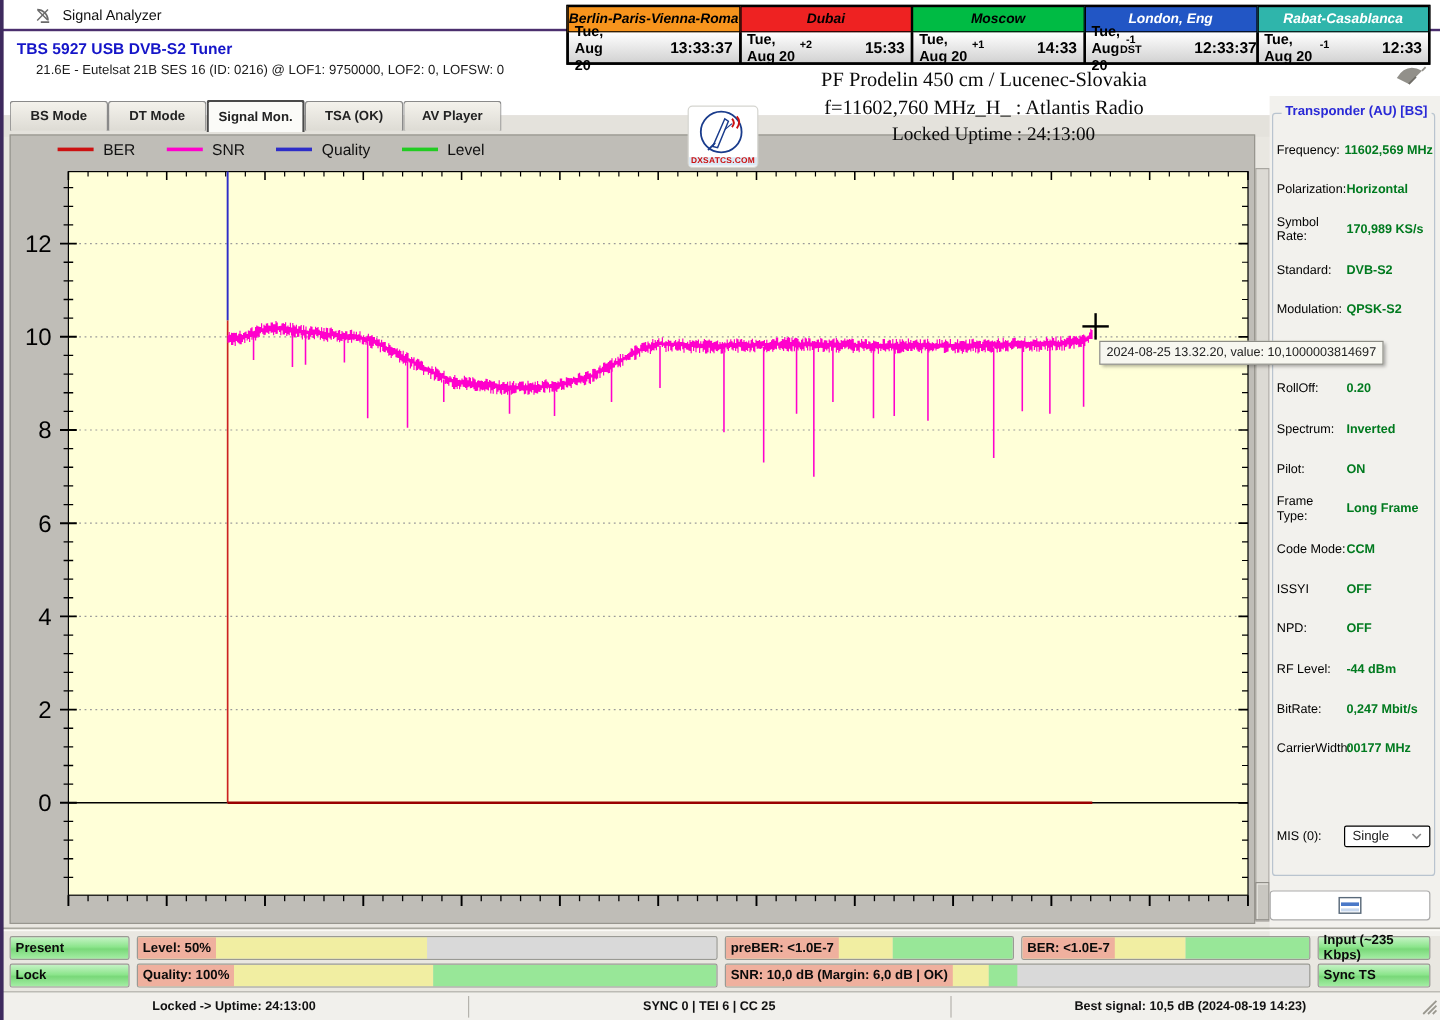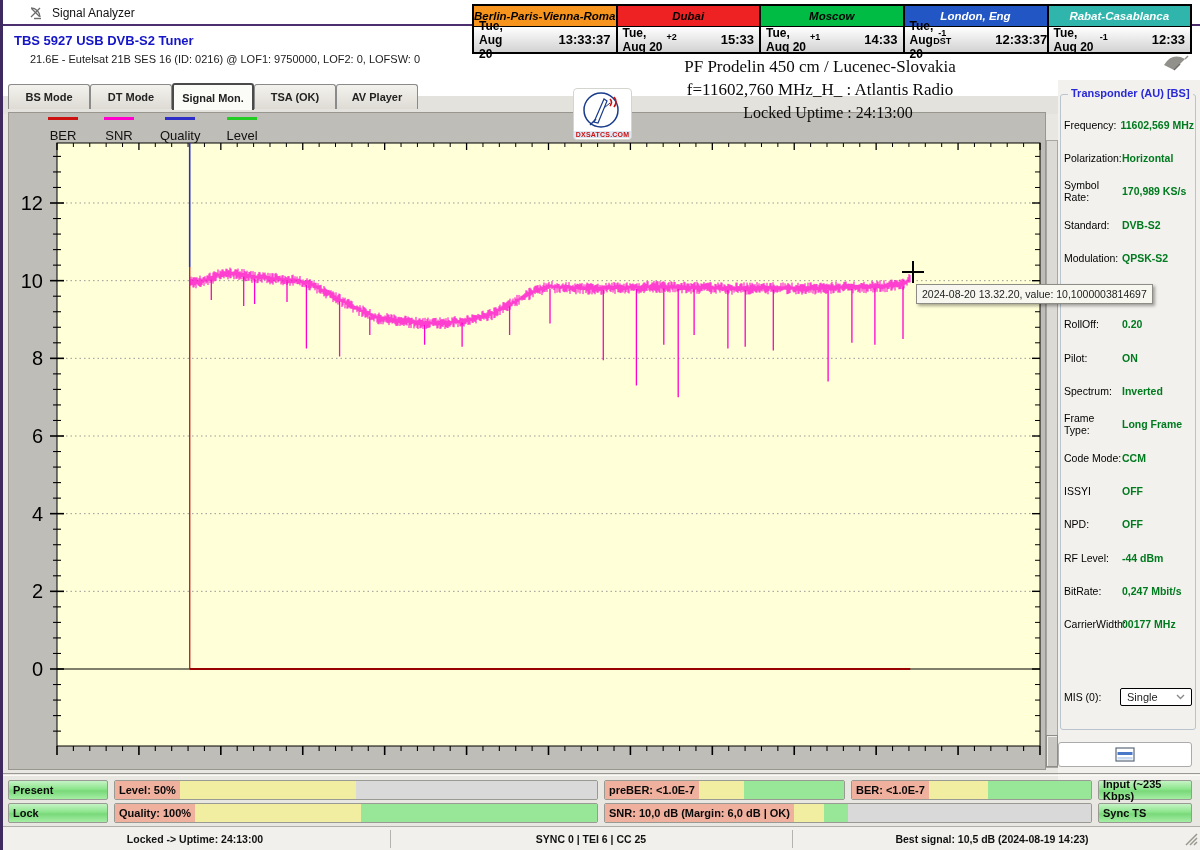--- a/index.html
+++ b/index.html
@@ -33,21 +33,21 @@
   .offset { display:flex; flex-direction:column; align-items:center; font-size:9px; line-height:8px; font-weight:bold; transform:translateY(-3px); }
 
   
   #tabs { left:8px; top:84px; height:25px; display:flex; z-index:5; }
   .tab { width:82px; height:25px; border:1px solid #8a8a8a; border-bottom:none; background:linear-gradient(#f4f2ec,#dddbd4); font-size:11px; font-weight:bold; display:flex; align-items:center; justify-content:center; border-radius:3px 3px 0 0; color:#222; }
   .tab.active { background:#fbfbf8; border:2px solid #4a4a4a; border-bottom:none; height:27px; margin-top:-1px; }
 
   
   .chart-panel { left:8px; top:112px; width:1038px; height:658px; background:#bfbdb7; border:1px solid #98968f; }
   #legend { left:48px; top:117px; display:flex; gap:26px; align-items:center; z-index:4; }
-  .leg-item { display:flex; align-items:center; gap:8px;flex-direction:column; }
+  .leg-item { display:flex; align-items:center; gap:8px; }
   .leg-dash { width:30px; height:3px; }
   .leg-label { font-size:13px; color:#111; }
   #chart { left:8px; top:112px; z-index:1; }
 
   
   .vstrip { left:1046px; top:140px; width:12px; height:628px; background:#dcdad4; border:1px solid #a8a6a0; }
   .vstrip-thumb { left:1046px; top:735px; width:12px; height:32px; background:#c9c7c1; border:1px solid #8f8d87; box-shadow:inset 1px 1px 0 #f1efe9; }
 
   
   .right-panel { left:1058px; top:80px; width:142px; height:700px; background:#f2f1ed; }
@@ -430,21 +430,21 @@
     <line x1="189.705" y1="267.07845000000003" x2="189.705" y2="669" stroke="#cc2222" stroke-width="1.4"></line>
     <line x1="189.705" y1="669" x2="910.244" y2="669" stroke="#990000" stroke-width="2.2"></line>
     <path d="M190 279.3L190 285.7M191 276.7L191 285.5M192 278.9L192 285.0M193 277.3L193 287.5M194 277.4L194 287.4M195 277.3L195 285.3M196 277.5L196 288.3M197 277.3L197 284.1M198 279.6L198 285.3M199 278.1L199 286.0M200 275.6L200 286.9M201 278.3L201 286.8M202 279.2L202 285.0M203 277.4L203 282.9M204 276.9L204 285.9M205 276.2L205 281.6M206 278.4L206 283.7M207 275.4L207 282.5M208 275.6L208 285.0M209 273.5L209 280.9M210 272.7L210 283.1M211 276.1L211 280.4M212 275.7L212 281.4M213 272.5L213 283.7M214 271.3L214 281.4M215 271.8L215 280.5M216 272.3L216 280.8M217 272.6L217 277.8M218 269.4L218 276.6M219 273.6L219 278.2M220 270.7L220 279.4M221 271.5L221 278.9M222 269.5L222 277.0M223 269.4L223 277.2M224 271.2L224 278.3M225 271.4L225 276.1M226 268.7L226 277.2M227 268.8L227 277.0M228 270.3L228 279.4M229 270.2L229 276.8M230 267.6L230 278.3M231 268.7L231 278.1M232 271.8L232 275.3M233 271.7L233 276.7M234 271.4L234 279.3M235 269.5L235 275.5M236 269.2L236 278.8M237 269.9L237 278.8M238 268.5L238 277.5M239 272.0L239 280.0M240 271.2L240 278.6M241 272.4L241 279.4M242 269.0L242 277.0M243 272.9L243 279.5M244 269.2L244 279.7M245 271.0L245 281.3M246 272.0L246 281.0M247 270.7L247 278.2M248 274.0L248 280.8M249 271.9L249 280.7M250 271.9L250 277.8M251 270.9L251 279.6M252 275.0L252 282.9M253 271.1L253 279.6M254 274.7L254 281.5M255 272.0L255 282.3M256 275.5L256 278.4M257 275.6L257 283.2M258 273.8L258 282.9M259 271.9L259 280.6M260 272.3L260 279.1M261 274.6L261 281.6M262 274.5L262 282.7M263 272.3L263 278.8M264 273.3L264 280.0M265 272.5L265 280.2M266 274.7L266 279.2M267 275.9L267 283.1M268 272.8L268 281.7M269 276.0L269 282.5M270 273.3L270 284.4M271 276.7L271 282.8M272 273.1L272 283.5M273 273.3L273 284.7M274 277.3L274 281.0M275 273.6L275 282.1M276 272.9L276 283.1M277 274.2L277 280.3M278 276.0L278 282.5M279 276.2L279 281.4M280 275.7L280 280.9M281 277.6L281 284.5M282 275.4L282 283.4M283 275.1L283 285.3M284 278.3L284 284.0M285 275.9L285 284.1M286 277.1L286 282.4M287 277.5L287 285.0M288 276.1L288 283.5M289 276.1L289 283.0M290 278.5L290 285.8M291 278.4L291 283.3M292 275.1L292 283.2M293 274.7L293 285.6M294 278.4L294 283.0M295 276.3L295 283.5M296 278.6L296 282.4M297 276.5L297 284.1M298 278.9L298 284.2M299 278.5L299 284.0M300 276.0L300 285.4M301 279.6L301 283.1M302 280.6L302 286.8M303 279.4L303 287.0M304 280.8L304 284.9M305 281.0L305 287.2M306 279.8L306 285.7M307 278.2L307 284.6M308 280.3L308 288.1M309 279.9L309 290.1M310 279.1L310 290.4M311 280.9L311 288.3M312 280.8L312 286.4M313 283.1L313 287.8M314 281.4L314 288.3M315 282.9L315 290.3M316 282.8L316 288.5M317 285.4L317 293.5M318 283.2L318 289.2M319 285.3L319 292.4M320 285.1L320 293.4M321 284.9L321 293.6M322 288.5L322 292.0M323 289.2L323 293.9M324 286.1L324 296.4M325 287.6L325 295.8M326 288.9L326 298.4M327 289.6L327 296.4M328 290.1L328 295.6M329 289.9L329 295.3M330 291.0L330 297.7M331 290.2L331 298.2M332 292.3L332 298.4M333 291.3L333 302.1M334 292.6L334 300.2M335 295.3L335 301.2M336 292.3L336 303.2M337 296.4L337 302.3M338 294.9L338 304.6M339 293.5L339 302.2M340 294.1L340 301.3M341 298.6L341 302.0M342 299.1L342 307.0M343 297.4L343 305.5M344 298.9L344 303.0M345 297.7L345 308.4M346 301.2L346 304.7M347 299.7L347 308.7M348 298.9L348 308.4M349 299.3L349 307.3M350 301.3L350 308.4M351 300.6L351 308.6M352 301.2L352 308.9M353 304.1L353 312.6M354 305.4L354 309.6M355 305.9L355 309.5M356 306.3L356 309.7M357 305.4L357 312.2M358 306.4L358 310.9M359 307.3L359 315.9M360 305.2L360 312.0M361 307.6L361 311.9M362 309.6L362 317.0M363 305.6L363 316.0M364 307.0L364 314.4M365 307.7L365 317.5M366 308.7L366 317.5M367 310.6L367 316.9M368 311.1L368 318.7M369 310.8L369 315.4M370 309.0L370 315.9M371 313.1L371 320.1M372 313.3L372 319.5M373 313.7L373 319.9M374 314.6L374 321.4M375 313.3L375 318.6M376 314.5L376 318.5M377 315.8L377 322.5M378 314.1L378 324.1M379 312.6L379 324.3M380 314.7L380 322.4M381 315.1L381 324.2M382 316.7L382 321.6M383 316.4L383 324.3M384 316.8L384 322.2M385 315.4L385 320.5M386 316.4L386 322.3M387 313.1L387 322.6M388 314.4L388 323.3M389 314.7L389 325.1M390 316.9L390 322.8M391 314.2L391 322.1M392 314.8L392 323.5M393 317.8L393 323.3M394 314.4L394 322.7M395 315.4L395 324.3M396 316.3L396 325.9M397 318.6L397 325.8M398 317.2L398 325.7M399 316.8L399 323.0M400 317.5L400 326.0M401 317.0L401 324.5M402 317.6L402 325.2M403 318.3L403 324.7M404 317.6L404 326.0M405 315.7L405 324.4M406 315.9L406 324.8M407 318.1L407 325.5M408 316.6L408 322.9M409 317.3L409 328.0M410 318.1L410 325.2M411 317.9L411 328.1M412 317.7L412 324.1M413 319.4L413 323.6M414 319.6L414 328.5M415 320.3L415 326.4M416 316.9L416 325.2M417 320.5L417 328.0M418 319.9L418 329.0M419 318.5L419 325.1M420 318.4L420 328.3M421 320.0L421 328.0M422 319.7L422 326.8M423 318.1L423 328.9M424 321.3L424 326.0M425 317.8L425 325.2M426 321.0L426 328.9M427 319.0L427 328.2M428 317.6L428 327.8M429 321.0L429 327.8M430 319.4L430 327.3M431 321.6L431 324.5M432 319.3L432 324.6M433 318.2L433 326.0M434 318.2L434 325.8M435 318.0L435 325.2M436 317.9L436 325.7M437 321.1L437 328.5M438 319.6L438 328.2M439 321.0L439 325.4M440 317.3L440 328.9M441 319.6L441 328.5M442 319.1L442 326.3M443 319.3L443 327.0M444 318.7L444 325.0M445 320.4L445 329.0M446 318.2L446 327.2M447 320.8L447 327.8M448 317.4L448 328.0M449 319.9L449 326.4M450 320.7L450 326.6M451 321.1L451 325.1M452 317.4L452 323.5M453 318.4L453 326.9M454 316.8L454 327.3M455 316.1L455 323.3M456 318.0L456 324.3M457 318.8L457 323.2M458 320.2L458 327.1M459 319.9L459 323.4M460 317.5L460 326.2M461 318.2L461 326.5M462 318.3L462 324.8M463 318.3L463 325.7M464 318.9L464 326.6M465 317.8L465 324.3M466 318.6L466 323.8M467 315.4L467 322.2M468 315.4L468 324.9M469 317.6L469 324.4M470 317.3L470 324.8M471 317.9L471 321.0M472 314.4L472 322.7M473 314.7L473 323.0M474 314.9L474 321.3M475 315.2L475 321.9M476 315.0L476 323.4M477 315.4L477 319.9M478 313.9L478 318.7M479 314.5L479 320.1M480 314.9L480 320.9M481 315.1L481 321.1M482 311.3L482 318.7M483 310.7L483 318.8M484 312.9L484 319.6M485 313.1L485 318.2M486 313.5L486 319.1M487 312.4L487 321.1M488 310.0L488 320.6M489 309.7L489 318.0M490 309.1L490 315.9M491 311.2L491 319.3M492 311.0L492 320.1M493 312.0L493 314.5M494 307.6L494 318.1M495 307.3L495 317.9M496 307.4L496 315.5M497 308.8L497 316.3M498 308.5L498 315.4M499 306.2L499 311.3M500 304.6L500 315.0M501 306.8L501 311.1M502 305.7L502 310.1M503 302.2L503 313.0M504 302.0L504 310.1M505 303.2L505 309.9M506 302.7L506 310.3M507 301.6L507 311.1M508 300.7L508 310.9M509 300.2L509 307.9M510 298.6L510 309.7M511 302.3L511 306.5M512 300.4L512 306.2M513 298.6L513 304.4M514 300.8L514 303.7M515 297.3L515 306.1M516 298.8L516 304.7M517 294.9L517 306.1M518 298.6L518 301.9M519 294.9L519 304.7M520 297.5L520 300.3M521 295.9L521 299.7M522 295.8L522 300.5M523 294.9L523 299.8M524 294.2L524 299.9M525 293.1L525 299.8M526 290.3L526 297.6M527 290.6L527 297.2M528 292.0L528 296.2M529 288.1L529 300.1M530 287.7L530 299.5M531 288.7L531 295.6M532 290.1L532 294.6M533 290.5L533 297.2M534 287.3L534 292.8M535 285.9L535 294.0M536 285.6L536 292.6M537 285.5L537 292.8M538 285.1L538 293.4M539 287.7L539 292.7M540 284.6L540 294.0M541 286.0L541 290.7M542 287.0L542 295.1M543 285.2L543 292.7M544 282.5L544 291.6M545 285.8L545 292.0M546 283.3L546 290.2M547 284.8L547 291.9M548 283.3L548 288.9M549 281.9L549 288.9M550 284.7L550 287.8M551 284.3L551 287.8M552 281.1L552 289.1M553 285.4L553 288.2M554 285.3L554 290.1M555 284.1L555 293.3M556 285.0L556 288.2M557 283.1L557 292.7M558 284.0L558 288.5M559 283.9L559 291.9M560 285.7L560 293.0M561 285.6L561 289.1M562 284.4L562 288.4M563 283.3L563 291.3M564 285.2L564 292.1M565 284.3L565 292.2M566 282.2L566 291.5M567 285.0L567 292.3M568 285.0L568 288.6M569 282.1L569 291.1M570 285.3L570 293.9M571 285.8L571 290.0M572 285.9L572 291.3M573 284.8L573 291.5M574 286.4L574 292.0M575 283.4L575 292.4M576 285.0L576 294.3M577 283.8L577 289.1M578 283.9L578 292.6M579 284.6L579 289.7M580 283.3L580 293.6M581 284.1L581 290.2M582 283.0L582 289.8M583 286.3L583 294.1M584 284.3L584 290.2M585 286.5L585 290.0M586 284.4L586 293.1M587 282.6L587 291.4M588 283.3L588 294.5M589 284.0L589 294.6M590 283.8L590 293.6M591 283.0L591 289.8M592 283.9L592 294.4M593 283.9L593 292.3M594 285.9L594 293.2M595 285.0L595 294.3M596 284.8L596 291.3M597 284.4L597 292.6M598 283.7L598 292.8M599 286.8L599 291.6M600 285.0L600 290.9M601 286.5L601 294.7M602 284.9L602 294.6M603 286.1L603 290.9M604 285.2L604 293.7M605 286.0L605 289.5M606 282.9L606 291.1M607 285.6L607 292.4M608 284.7L608 289.9M609 282.7L609 289.2M610 284.4L610 291.3M611 285.5L611 292.0M612 282.7L612 290.0M613 285.8L613 292.6M614 282.0L614 290.4M615 282.8L615 293.9M616 284.8L616 289.0M617 282.9L617 289.4M618 282.4L618 292.3M619 284.7L619 292.3M620 283.4L620 292.7M621 285.0L621 293.1M622 284.6L622 291.6M623 285.4L623 292.5M624 283.7L624 290.1M625 286.2L625 293.5M626 283.4L626 292.0M627 282.3L627 289.8M628 285.3L628 292.7M629 285.9L629 293.5M630 283.2L630 288.7M631 284.2L631 290.7M632 283.9L632 290.4M633 283.4L633 290.6M634 284.6L634 290.9M635 284.3L635 289.9M636 284.1L636 288.6M637 283.3L637 292.8M638 285.9L638 291.4M639 283.2L639 293.6M640 285.8L640 292.4M641 285.5L641 292.8M642 285.0L642 291.5M643 283.6L643 291.1M644 282.4L644 293.1M645 282.7L645 291.6M646 284.0L646 290.6M647 281.2L647 291.0M648 281.2L648 288.1M649 285.4L649 290.4M650 284.7L650 291.6M651 284.2L651 290.1M652 282.4L652 291.0M653 282.7L653 292.5M654 280.9L654 290.2M655 283.4L655 290.8M656 281.5L656 292.6M657 280.9L657 292.9M658 281.4L658 290.7M659 285.1L659 292.2M660 281.2L660 293.0M661 283.3L661 288.5M662 282.0L662 292.8M663 281.4L663 289.5M664 281.6L664 290.9M665 282.5L665 292.0M666 284.6L666 289.5M667 285.4L667 291.0M668 283.1L668 292.2M669 282.0L669 291.1M670 285.2L670 292.5M671 281.2L671 288.5M672 282.1L672 289.8M673 284.5L673 292.1M674 281.7L674 288.6M675 282.0L675 292.3M676 285.4L676 288.7M677 284.1L677 291.6M678 284.3L678 291.4M679 284.2L679 290.3M680 285.1L680 290.4M681 283.1L681 290.0M682 283.0L682 293.3M683 285.2L683 290.0M684 281.6L684 289.8M685 282.3L685 290.1M686 285.5L686 293.3M687 283.5L687 292.9M688 283.5L688 291.1M689 283.7L689 292.1M690 285.9L690 290.7M691 283.0L691 293.7M692 284.0L692 289.0M693 283.8L693 292.3M694 282.7L694 292.1M695 282.0L695 289.7M696 285.4L696 289.5M697 281.7L697 293.7M698 283.1L698 291.7M699 284.5L699 294.0M700 285.8L700 292.6M701 283.3L701 291.1M702 283.9L702 291.1M703 283.8L703 289.1M704 282.1L704 290.6M705 283.9L705 289.8M706 283.0L706 289.0M707 283.2L707 291.0M708 282.6L708 290.4M709 283.2L709 291.3M710 282.1L710 292.1M711 282.4L711 294.1M712 285.7L712 292.5M713 285.7L713 289.5M714 286.7L714 292.5M715 283.9L715 292.1M716 284.0L716 293.6M717 285.6L717 289.4M718 282.5L718 289.7M719 284.4L719 290.6M720 284.7L720 292.6M721 282.4L721 290.1M722 282.7L722 291.2M723 286.7L723 291.0M724 284.3L724 290.6M725 284.8L725 292.6M726 286.2L726 294.0M727 285.9L727 292.2M728 283.8L728 294.4M729 284.3L729 292.8M730 284.5L730 290.3M731 285.1L731 291.1M732 285.1L732 294.7M733 286.4L733 290.2M734 286.3L734 292.6M735 286.7L735 290.7M736 282.6L736 291.6M737 282.6L737 292.0M738 286.2L738 292.9M739 286.0L739 291.0M740 284.1L740 291.3M741 283.1L741 292.7M742 283.6L742 290.1M743 286.3L743 292.1M744 282.4L744 290.7M745 286.2L745 292.1M746 285.6L746 294.7M747 282.6L747 291.4M748 284.8L748 294.4M749 286.5L749 294.3M750 282.7L750 294.4M751 284.8L751 293.8M752 282.8L752 292.9M753 283.9L753 293.3M754 285.3L754 290.9M755 284.1L755 291.7M756 286.3L756 292.6M757 282.1L757 292.6M758 285.3L758 290.6M759 283.3L759 292.4M760 285.8L760 292.6M761 284.1L761 290.6M762 283.9L762 291.5M763 283.6L763 289.6M764 283.0L764 291.3M765 284.8L765 292.8M766 285.9L766 293.4M767 282.8L767 291.9M768 286.0L768 294.3M769 285.7L769 291.0M770 283.1L770 289.3M771 283.0L771 292.0M772 285.6L772 290.8M773 282.2L773 292.3M774 284.6L774 293.7M775 285.8L775 292.2M776 286.3L776 291.7M777 285.3L777 292.7M778 285.9L778 292.1M779 286.4L779 290.4M780 285.8L780 292.1M781 282.9L781 290.8M782 286.4L782 290.6M783 282.4L783 290.2M784 286.3L784 289.6M785 283.3L785 289.7M786 285.6L786 289.8M787 284.7L787 294.2M788 283.0L788 294.0M789 284.1L789 293.4M790 284.8L790 293.0M791 286.3L791 289.8M792 282.6L792 289.6M793 286.6L793 291.5M794 286.6L794 292.5M795 286.5L795 292.0M796 284.9L796 294.3M797 285.4L797 290.8M798 282.8L798 293.9M799 286.0L799 293.8M800 284.4L800 291.2M801 284.2L801 292.4M802 284.2L802 294.7M803 284.1L803 293.3M804 284.6L804 291.3M805 283.2L805 293.6M806 286.3L806 294.0M807 286.2L807 292.0M808 282.7L808 291.4M809 286.2L809 293.0M810 282.7L810 290.5M811 282.3L811 292.6M812 284.7L812 289.8M813 285.0L813 293.7M814 283.8L814 290.7M815 284.3L815 294.5M816 283.9L816 293.5M817 284.1L817 290.1M818 286.7L818 292.6M819 284.8L819 292.7M820 283.1L820 291.7M821 282.7L821 293.5M822 283.9L822 289.6M823 283.5L823 292.2M824 283.2L824 292.5M825 284.5L825 293.1M826 284.3L826 293.9M827 283.7L827 293.3M828 284.8L828 289.0M829 284.2L829 290.0M830 285.2L830 290.9M831 283.3L831 293.8M832 281.9L832 290.5M833 284.2L833 293.3M834 285.5L834 292.9M835 285.5L835 290.6M836 281.5L836 291.2M837 284.5L837 289.8M838 283.4L838 292.7M839 284.2L839 292.2M840 283.6L840 292.9M841 285.7L841 288.7M842 285.2L842 289.9M843 284.0L843 291.3M844 281.9L844 290.9M845 281.7L845 289.8M846 281.5L846 288.8M847 284.1L847 288.9M848 283.7L848 290.7M849 283.7L849 290.3M850 284.1L850 290.5M851 283.6L851 290.2M852 283.9L852 289.6M853 283.9L853 293.3M854 281.5L854 288.9M855 284.8L855 290.6M856 285.0L856 289.9M857 284.8L857 289.5M858 285.0L858 292.2M859 284.4L859 291.4M860 284.5L860 292.9M861 283.0L861 288.4M862 283.1L862 291.7M863 283.4L863 289.3M864 281.8L864 292.9M865 284.3L865 289.2M866 284.5L866 293.2M867 283.9L867 291.4M868 284.8L868 291.7M869 284.8L869 288.6M870 283.5L870 289.0M871 284.2L871 291.2M872 280.9L872 288.1M873 282.0L873 292.4M874 284.2L874 289.7M875 282.9L875 292.2M876 283.7L876 289.3M877 281.0L877 291.8M878 281.7L878 288.0M879 283.9L879 288.5M880 280.5L880 292.0M881 284.6L881 291.7M882 283.6L882 289.3M883 284.7L883 291.5M884 280.3L884 288.7M885 283.4L885 292.2M886 284.1L886 287.8M887 282.6L887 292.0M888 283.0L888 289.1M889 281.4L889 288.8M890 281.4L890 287.1M891 279.7L891 290.7M892 279.7L892 290.4M893 282.2L893 288.5M894 281.5L894 287.2M895 280.0L895 290.6M896 280.4L896 286.8M897 280.2L897 287.5M898 281.5L898 287.1M899 282.2L899 289.3M900 279.5L900 289.0M901 280.4L901 289.1M902 279.1L902 286.6M903 278.7L903 290.0M904 279.5L904 288.4M905 281.1L905 284.7M906 280.3L906 284.2M907 279.5L907 285.6M908 277.1L908 282.6M909 274.0L909 282.6M910 275.0L910 282.4" stroke="#ff00cc" stroke-width="1" fill="none"></path>
     <path d="M211.3 279.7L211.3 300.1M243.7 276.8L243.7 305.9M254.6 278.7L254.6 304.0M287.0 281.6L287.0 302.0M306.4 284.9L306.4 348.6M339.6 301.3L339.6 356.4M369.8 316.3L369.8 335.0M424.6 325.1L424.6 344.7M462.1 322.7L462.1 346.7M509.6 306.3L509.6 335.0M550.0 288.4L550.0 323.4M603.3 290.0L603.3 360.3M636.4 289.1L636.4 385.5M663.8 288.6L663.8 344.7M678.2 288.9L678.2 397.2M694.1 289.2L694.1 335.0M727.9 290.3L727.9 348.6M745.2 290.1L745.2 346.7M773.3 289.8L773.3 350.6M828.1 289.5L828.1 381.6M851.9 288.9L851.9 342.8M874.9 288.4L874.9 344.7M903.0 286.5L903.0 338.9" stroke="#ff00cc" stroke-width="1.3" fill="none"></path>
   </svg>
 
 <div class="abs vstrip"></div>
 <div class="abs vstrip-thumb"></div>
 
 <div class="abs crosshair"></div>
-<div class="abs tooltip">2024-08-20 13.32.20, value: 10,1000003814697</div>
+<div class="abs tooltip">2024-08-25 13.32.20, value: 10,1000003814697</div>
 
 <div class="abs right-panel"></div>
 <div class="abs groupbox"></div>
 <div class="abs gb-title">Transponder (AU) [BS]</div>
 <div class="abs" id="tp-rows">
     <div class="tp-row">
       <span class="tp-label">Frequency:</span>
       <span class="tp-value">11602,569 MHz</span>
     </div>
     <div class="tp-row">
@@ -465,26 +465,26 @@
     </div>
     <div class="tp-row">
       <span class="tp-label">FEC:</span>
       <span class="tp-value">3/4</span>
     </div>
     <div class="tp-row">
       <span class="tp-label">RollOff:</span>
       <span class="tp-value">0.20</span>
     </div>
     <div class="tp-row">
+      <span class="tp-label">Spectrum:</span>
+      <span class="tp-value">Inverted</span>
+    </div>
+    <div class="tp-row">
       <span class="tp-label">Pilot:</span>
       <span class="tp-value">ON</span>
-    </div>
-    <div class="tp-row">
-      <span class="tp-label">Spectrum:</span>
-      <span class="tp-value">Inverted</span>
     </div>
     <div class="tp-row">
       <span class="tp-label">Frame Type:</span>
       <span class="tp-value">Long Frame</span>
     </div>
     <div class="tp-row">
       <span class="tp-label">Code Mode:</span>
       <span class="tp-value">CCM</span>
     </div>
     <div class="tp-row">

